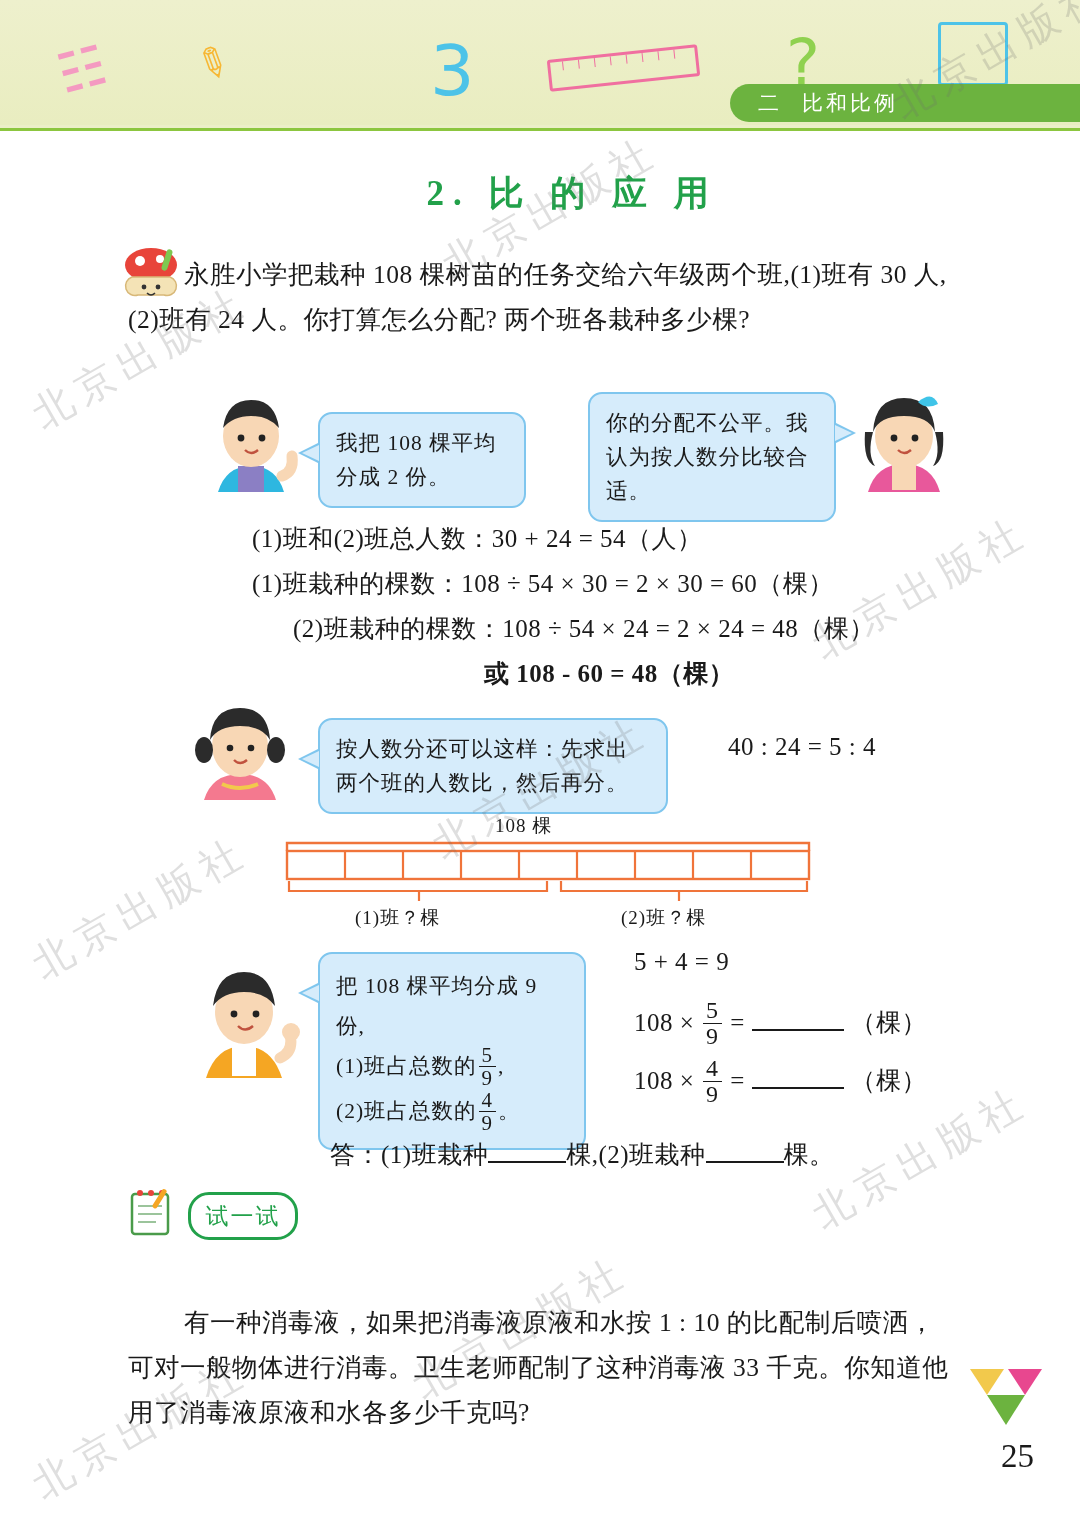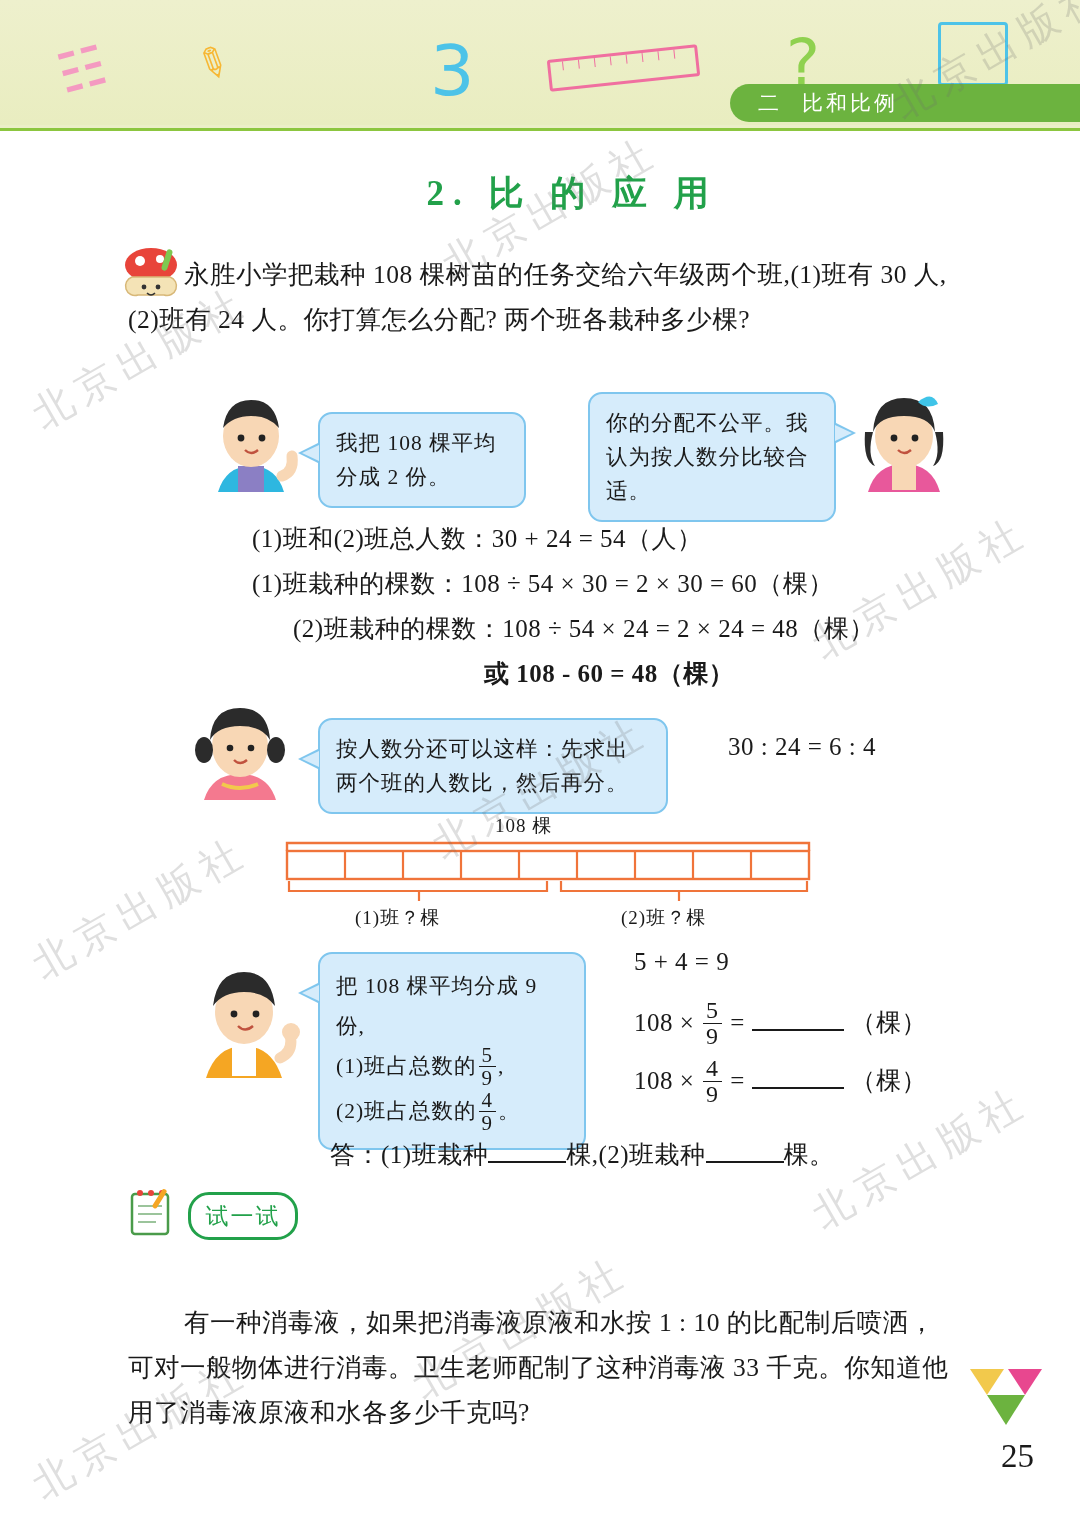--- a/index.html
+++ b/index.html
@@ -186,21 +186,21 @@
   <ellipse cx="90" cy="50" rx="9" ry="13" fill="#2b2b2b"></ellipse>
   <circle cx="44" cy="48" r="3.3" fill="#222"></circle>
     <circle cx="65" cy="48" r="3.3" fill="#222"></circle>
   <path d="M48 60 q6 6 13 0" stroke="#c0523e" stroke-width="2.4" fill="none"></path>
   <path d="M36 84 q18 8 36 0" stroke="#f2c94c" stroke-width="4" fill="none"></path>
 </svg>
 <div class="bubble" style="left:318px;top:718px;width:314px;">
   <span class="tail-l"></span>
   <span>按人数分还可以这样：先求出两个班的人数比，然后再分。</span>
 </div>
-<div class="eqline" style="left:728px;top:733px;">30 : 24 = 6 : 4</div>
+<div class="eqline" style="left:728px;top:733px;">40 : 24 = 5 : 4</div>
 
 <div class="diagram">
   <div class="seg-label" style="left:212px;top:-2px;">108 棵</div>
   <svg width="530" height="110" viewBox="0 0 530 110">
 
     <path d="M4 36 v-8 h522 v8" fill="none" stroke="#f0743a" stroke-width="2.4"></path>
 
     <rect x="4" y="36" width="522" height="28" fill="none" stroke="#f0743a" stroke-width="2.4"></rect>
     <g stroke="#f0743a" stroke-width="2.2">
       <line x1="62" y1="36" x2="62" y2="64"></line>

